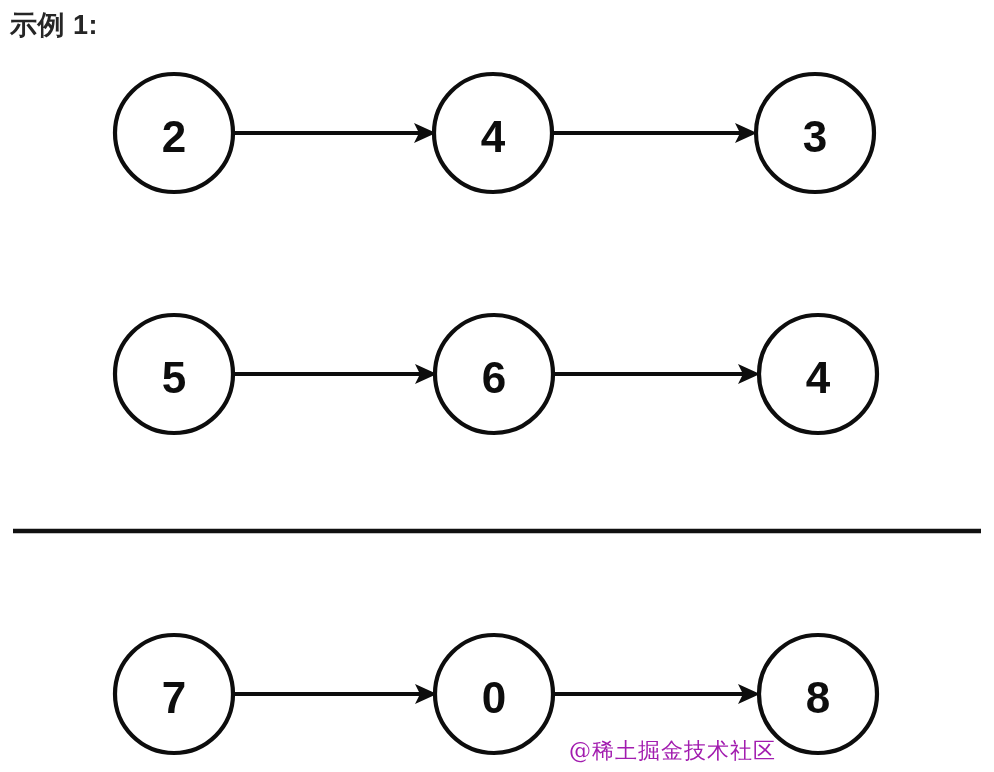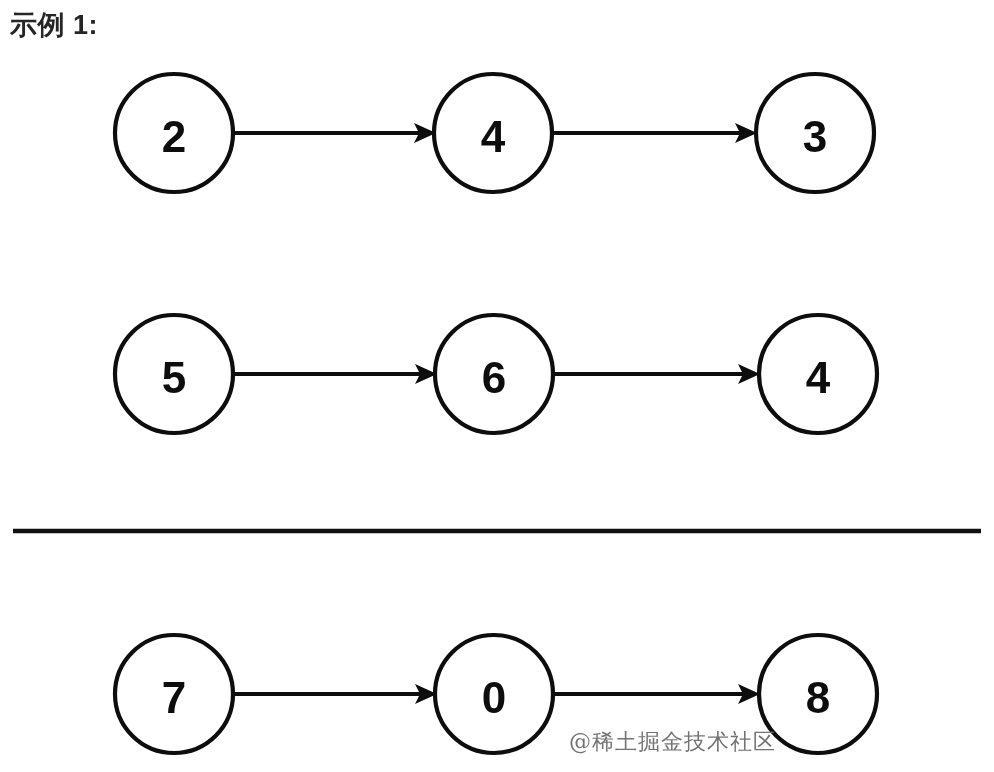--- a/index.html
+++ b/index.html
@@ -60,23 +60,23 @@
     fill: #0d0d0d;
     stroke: none;
   }
   .divider {
     stroke: #111111;
     stroke-width: 4.5;
   }
   .watermark {
     position: absolute;
     right: 10px;
-    bottom: 15px;
+    bottom: 6px;
     font-size: 22px;
-    color: #737373;
+    color: #a21caf;
     font-family: "DejaVu Serif", "Liberation Serif", serif;
     letter-spacing: 1px;
     white-space: nowrap;
     pointer-events: none;
   }
 </style>
 </head>
 <body>
 
 <div id="page">

